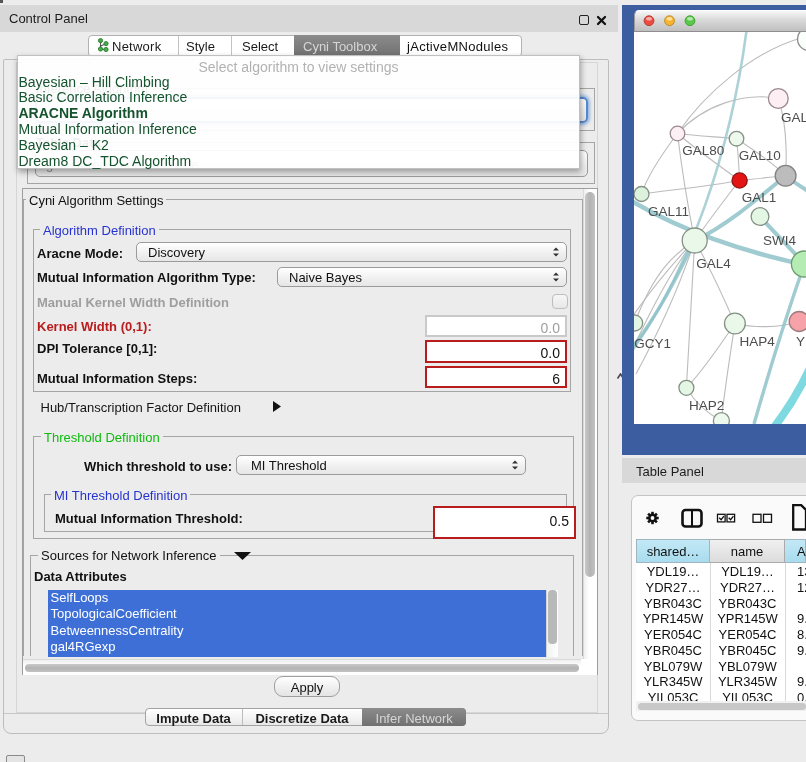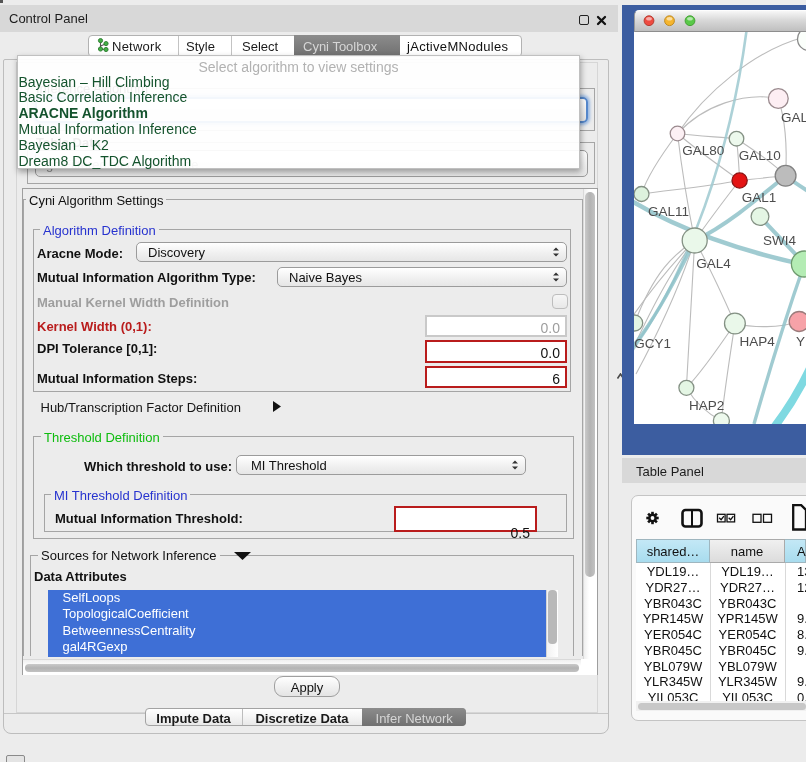--- a/index.html
+++ b/index.html
@@ -120,30 +120,30 @@
 <div class="abs combo" style="left:236px;top:455px;width:290px;height:19.5px;">
       <span style="position:absolute;left:14px;top:2px;">MI Threshold</span>
  <svg class="arr" viewBox="0 0 8 10">
         <path d="M1 3.5 L4 0.5 L7 3.5 Z M1 6.5 L4 9.5 L7 6.5 Z" fill="#333"></path>
       </svg>
     </div>
 
 <div class="abs gbox" style="left:44px;top:494px;width:523px;height:38px;"></div>
 <div class="abs gtitle" style="left:51px;top:487.5px;color:#2733cf;">MI Threshold Definition</div>
 <div class="abs blab" style="left:55px;top:510.5px;">Mutual Information Threshold:</div>
-<div class="abs fld" style="left:394px;top:506px;width:143px;height:26px;font-size:14px;padding:17px 5px 0 0;">0.5</div>
+<div class="abs fld" style="left:433px;top:506px;width:143px;height:33px;font-size:14px;padding:5px 5px 0 0;">0.5</div>
 
 <div class="abs" style="left:30px;top:554.5px;width:543.5px;height:101.5px;border:1px solid #a5a5a5;border-bottom:none;"></div>
 <div class="abs gtitle" style="left:38px;top:548px;">Sources for Network Inference</div>
 <svg class="abs" style="left:233px;top:550.5px;" width="19" height="10" viewBox="0 0 19 10">
       <path d="M1 1 L18 1 L9.5 9 Z" fill="#111"></path>
     </svg>
 <div class="abs blab" style="left:34px;top:569px;">Data Attributes</div>
 
-<div class="abs" style="left:47.5px;top:590px;width:498px;height:66.5px;background:#3e6fd6;color:#fff;line-height:16.4px;padding-left:15px;overflow:hidden;">SelfLoops<br>TopologicalCoefficient<br>BetweennessCentrality<br>gal4RGexp</div>
+<div class="abs" style="left:47.5px;top:590px;width:498px;height:66.5px;background:#3e6fd6;color:#fff;line-height:16.4px;padding-left:3px;overflow:hidden;">SelfLoops<br>TopologicalCoefficient<br>BetweennessCentrality<br>gal4RGexp</div>
 <div class="abs" style="left:545.5px;top:590px;width:12px;height:66.5px;background:linear-gradient(90deg,#f2f2f2,#ffffff);border-left:1px solid #d4d4d4;"></div>
 <div class="abs" style="left:548px;top:590px;width:8.5px;height:54px;background:#b9b9b9;border-radius:4px;"></div>
 
 <div class="abs" style="left:274px;top:676px;width:66px;height:21px;background:linear-gradient(#ffffff,#eeeeee 60%,#e4e4e4);border:1px solid #9f9f9f;border-radius:9px;text-align:center;padding-top:2.5px;">Apply</div>
 
 <div class="abs" style="left:3.5px;top:712.5px;width:141px;height:1px;background:#c6c6c6;"></div>
 <div class="abs" style="left:466px;top:712.5px;width:142px;height:1px;background:#c6c6c6;"></div>
 <div class="abs" style="left:145px;top:707.5px;width:321px;height:18.5px;background:linear-gradient(#ffffff,#f2f2f2 60%,#e8e8e8);border:1px solid #a3a3a3;border-radius:4px;"></div>
 <div class="abs" style="left:242px;top:708.5px;width:1px;height:16.5px;background:#bdbdbd;"></div>
 <div class="abs" style="left:362.4px;top:707.5px;width:103.6px;height:18.5px;background:linear-gradient(#8c8c8c,#707070);border-radius:0 4px 4px 0;"></div>

